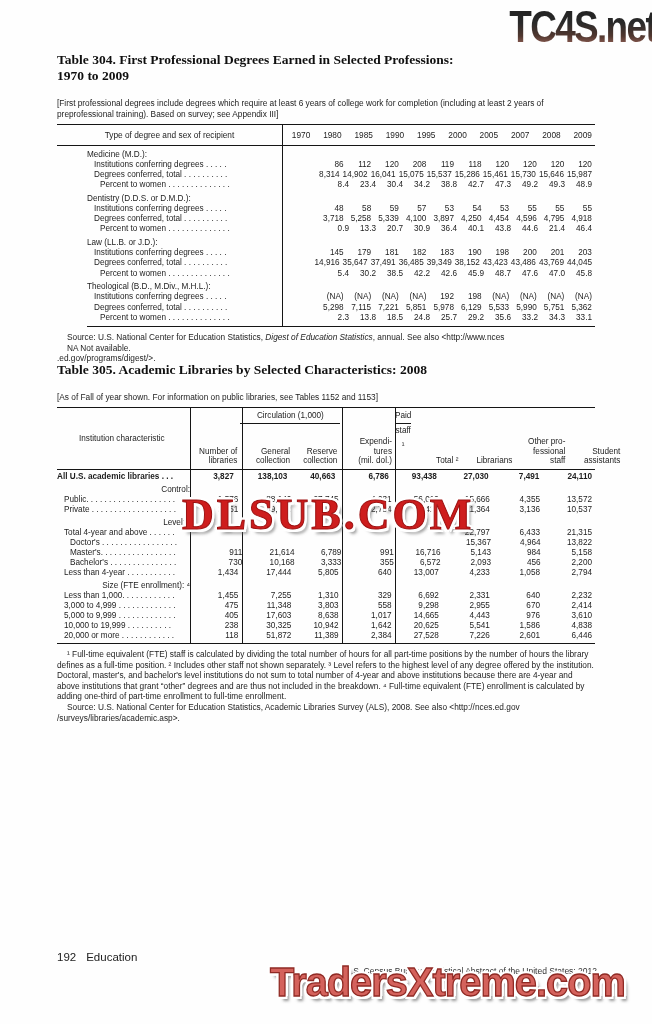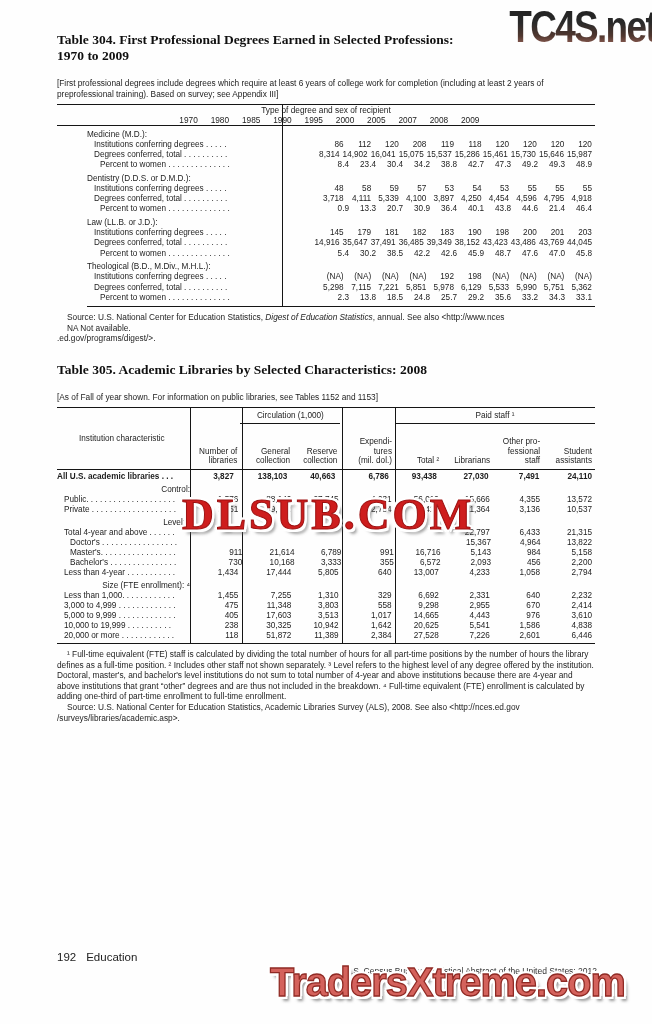--- a/index.html
+++ b/index.html
@@ -9,24 +9,24 @@
 
   
   .tbl-title{font-family:"Liberation Serif","DejaVu Serif",serif;font-weight:bold;
              font-size:13.5px;line-height:16px;color:#101010;}
   .bracket-note{margin-top:14px;font-size:8.3px;line-height:11px;color:#222;}
   .footnotes{margin-top:5px;font-size:8.3px;line-height:10.6px;color:#1c1c1c;}
   .fn-indent{text-indent:10px;}
   .it{font-style:italic;}
 
   
-  .sec304{position:absolute;left:57px;top:32px;width:538px;}
+  .sec304{position:absolute;left:57px;top:52px;width:538px;}
   .t304-table{margin-top:4px;position:relative;border-top:1px solid #151515;}
   .t304-vrule{position:absolute;left:225px;top:0;bottom:0;width:1px;background:#151515;}
-  .t304-header{display:flex;height:20px;align-items:center;border-bottom:1px solid #151515;font-size:8.3px;flex-direction:column;}
+  .t304-header{display:flex;height:20px;align-items:center;border-bottom:1px solid #151515;font-size:8.3px;}
   .t304-stub-h{width:225px;text-align:center;}
   .t304-years{display:flex;width:313px;}
   .t304-body{border-bottom:1px solid #151515;padding-bottom:3px;margin-left:30px;}
   .t304-row{display:flex;height:10.2px;line-height:10.2px;font-size:8.2px;}
   .t304-row.grp{margin-top:3.5px;}
   .t304-stub{width:225px;white-space:nowrap;overflow:hidden;}
   .t304-num{flex:1;text-align:right;padding-right:3px;}
   .ind0{padding-left:0;} .ind1{padding-left:7px;} .ind2{padding-left:13px;}
 
   
@@ -38,21 +38,21 @@
                height:61px;font-size:8.2px;line-height:9.6px;}
   .hcol{display:flex;flex-direction:column;justify-content:flex-end;text-align:right;
         padding:0 3px 3px 0;white-space:pre-line;}
   .h-stub{width:133px;justify-content:center;text-align:center;padding:0;white-space:normal;}
   .h-numlib{width:52px;}
   .h-circ{width:100px;display:flex;flex-direction:column;}
   .h-circ-top{height:15px;line-height:15px;text-align:center;border-bottom:1px solid #151515;}
   .h-circ-cols{flex:1;display:flex;}
   .h-gen{width:53px;} .h-res{width:47px;}
   .h-expend{width:53px;}
-  .h-paid{width:200px;display:flex;flex-direction:column;}
+  .h-paid{width:200px;display:flex;}
   .h-paid-top{height:15px;line-height:15px;text-align:center;border-bottom:1px solid #151515;}
   .h-paid-cols{flex:1;display:flex;}
   .h-tot{width:47px;} .h-lib{width:51px;} .h-oth{width:50px;} .h-stu{width:52px;}
   .t305-body{border-bottom:1px solid #151515;padding:2px 0;}
   .t305-row{display:flex;height:10px;line-height:10px;font-size:8.2px;}
   .t305-row.sec{margin-top:3px;text-align:right;}
   .t305-row.bold{font-weight:bold;}
   .t305-stub{width:133px;white-space:nowrap;overflow:hidden;}
   .t305-num{text-align:right;padding-right:3px;}
   .w1{width:52px;} .w2{width:53px;} .w3{width:47px;} .w4{width:53px;}
@@ -167,21 +167,21 @@
             <div class="t304-num">53</div>
             <div class="t304-num">54</div>
             <div class="t304-num">53</div>
             <div class="t304-num">55</div>
             <div class="t304-num">55</div>
             <div class="t304-num">55</div>
           </div>
           <div class="t304-row">
             <div class="t304-stub ind1">Degrees conferred, total . . . . . . . . . .</div>
             <div class="t304-num">3,718</div>
-            <div class="t304-num">4,111</div>
+            <div class="t304-num">5,258</div>
             <div class="t304-num">5,339</div>
             <div class="t304-num">4,100</div>
             <div class="t304-num">3,897</div>
             <div class="t304-num">4,250</div>
             <div class="t304-num">4,454</div>
             <div class="t304-num">4,596</div>
             <div class="t304-num">4,795</div>
             <div class="t304-num">4,918</div>
           </div>
           <div class="t304-row">
@@ -447,21 +447,21 @@
             <div class="t305-num w4">558</div>
             <div class="t305-num w5">9,298</div>
             <div class="t305-num w6">2,955</div>
             <div class="t305-num w7">670</div>
             <div class="t305-num w8">2,414</div>
           </div>
           <div class="t305-row">
             <div class="t305-stub ind1">5,000 to 9,999 . . . . . . . . . . . . .</div>
             <div class="t305-num w1">405</div>
             <div class="t305-num w2">17,603</div>
-            <div class="t305-num w3">3,513</div>
+            <div class="t305-num w3">8,638</div>
             <div class="t305-num w4">1,017</div>
             <div class="t305-num w5">14,665</div>
             <div class="t305-num w6">4,443</div>
             <div class="t305-num w7">976</div>
             <div class="t305-num w8">3,610</div>
           </div>
           <div class="t305-row">
             <div class="t305-stub ind1">10,000 to 19,999 . . . . . . . . . .</div>
             <div class="t305-num w1">238</div>
             <div class="t305-num w2">30,325</div>

